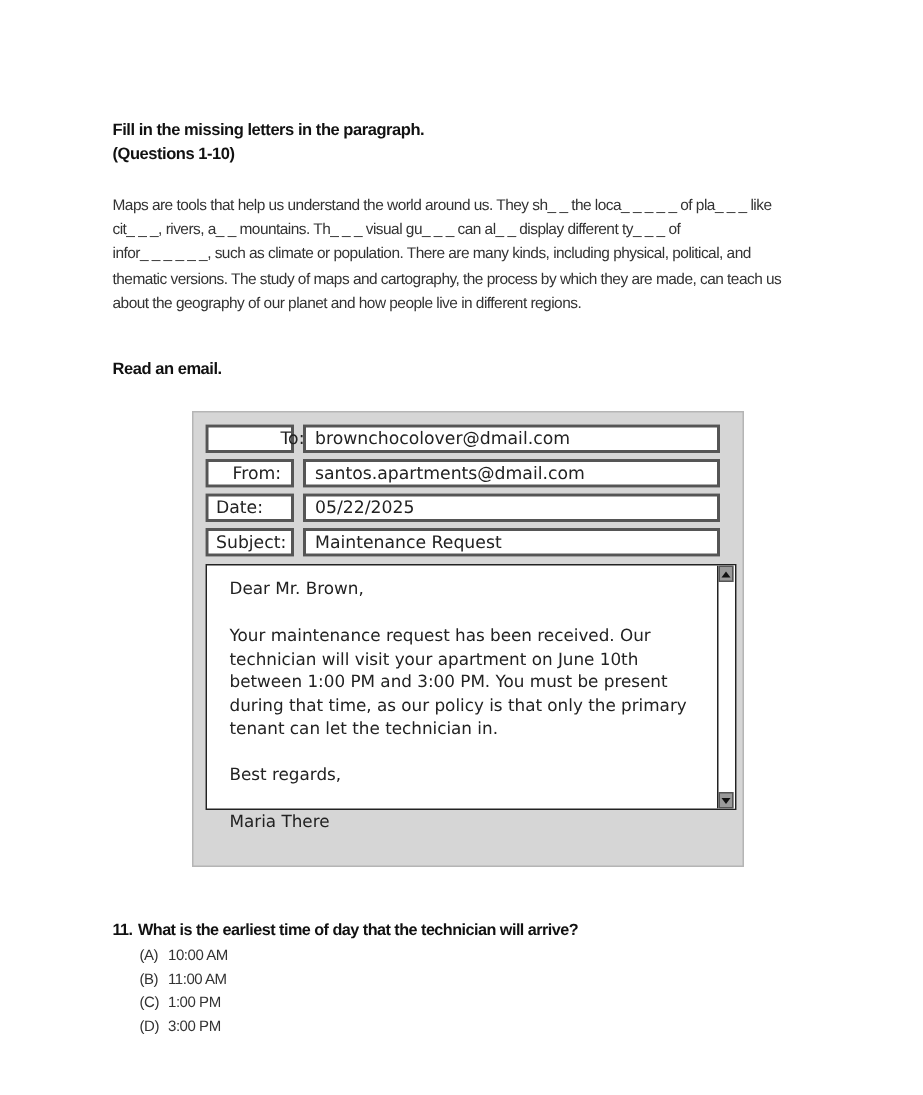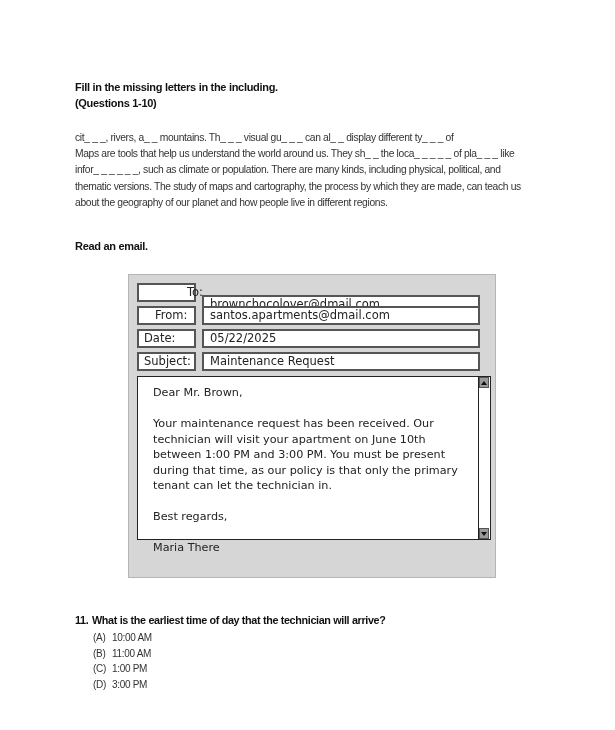--- a/index.html
+++ b/index.html
@@ -23,36 +23,36 @@
 
   .question { position: absolute; left: 75px; top: 614px; font-family: "Liberation Sans", sans-serif; font-weight: bold; font-size: 10.8px; color: #111; letter-spacing: -0.35px; white-space: nowrap; }
   .question .num { display: inline-block; width: 17px; }
   .options { position: absolute; left: 93px; top: 630px; font-family: "Liberation Sans", sans-serif; font-size: 10px; line-height: 15.5px; color: #333; letter-spacing: -0.3px; }
   .option { white-space: nowrap; }
   .option .letter { display: inline-block; width: 19px; }
 </style>
 </head>
 <body>
 
-<div class="heading" style="top:81px;">Fill in the missing letters in the including.</div>
+<div class="heading" style="top:81px;">Fill in the missing letters in the paragraph.</div>
 <div class="heading" style="top:97px;">(Questions 1-10)</div>
 
 <div class="para">
+  <span class="line">Maps are tools that help us understand the world around us. They sh_ _ the loca_ _ _ _ _ of pla_ _ _ like</span>
   <span class="line">cit_ _ _, rivers, a_ _ mountains. Th_ _ _ visual gu_ _ _  can al_ _ display different ty_ _ _ of</span>
-  <span class="line">Maps are tools that help us understand the world around us. They sh_ _ the loca_ _ _ _ _ of pla_ _ _ like</span>
   <span class="line">infor_ _ _ _ _ _, such as climate or population. There are many kinds, including physical, political, and</span>
   <span class="line">thematic versions. The study of maps and cartography, the process by which they are made, can teach us</span>
   <span class="line">about the geography of our planet and how people live in different regions.</span>
 </div>
 
 <div class="heading" style="top:240px;">Read an email.</div>
 
 <div class="email-frame">
   <div class="hdr-label" style="top:8px;padding-left:48px;">To:</div>
-  <div class="hdr-value" style="top:20px;">brownchocolover@dmail.com</div>
+  <div class="hdr-value" style="top:8px;">brownchocolover@dmail.com</div>
 
   <div class="hdr-label" style="top:31px;padding-left:16px;">From:</div>
   <div class="hdr-value" style="top:31px;">santos.apartments@dmail.com</div>
 
   <div class="hdr-label" style="top:54px;">Date:</div>
   <div class="hdr-value" style="top:54px;">05/22/2025</div>
 
   <div class="hdr-label" style="top:77px;">Subject:</div>
   <div class="hdr-value" style="top:77px;">Maintenance Request</div>
 

